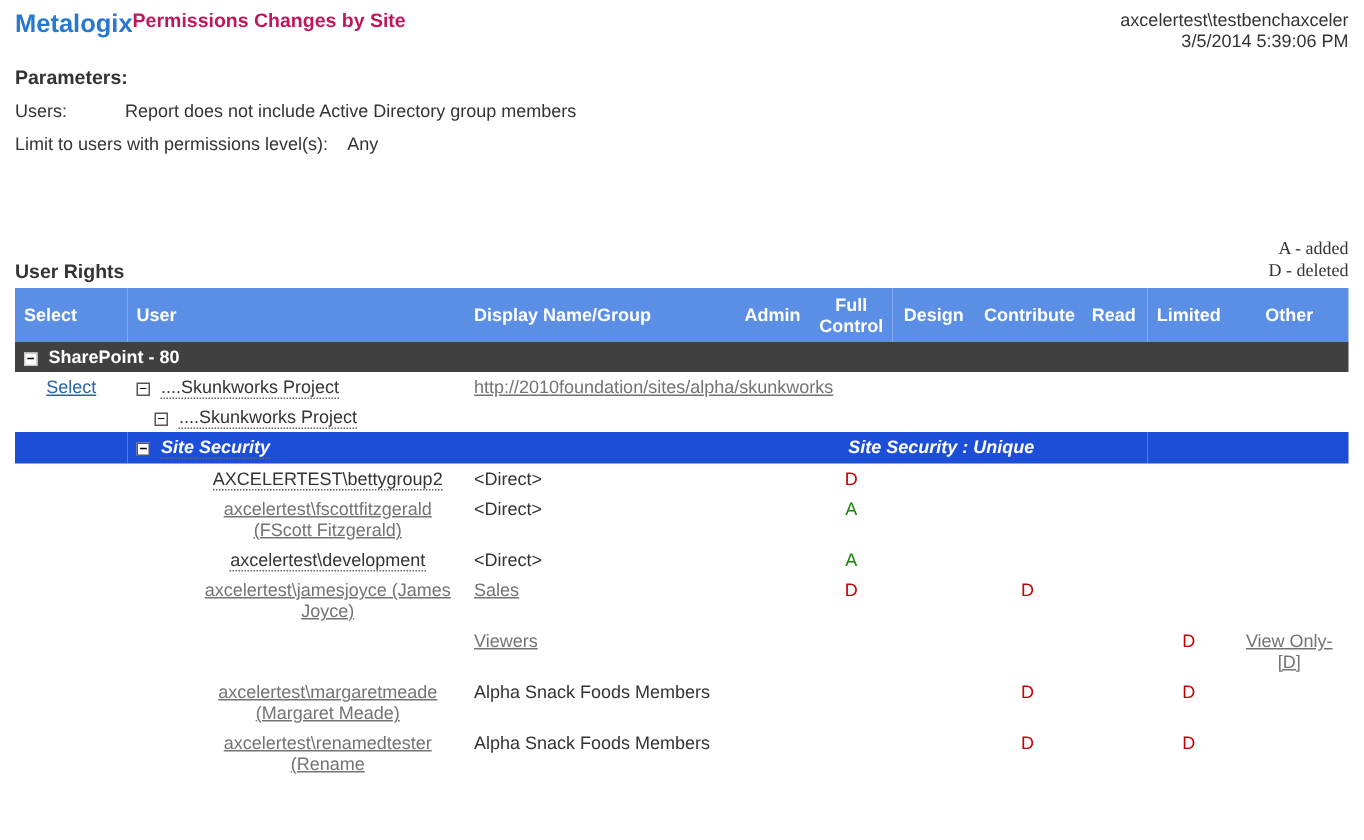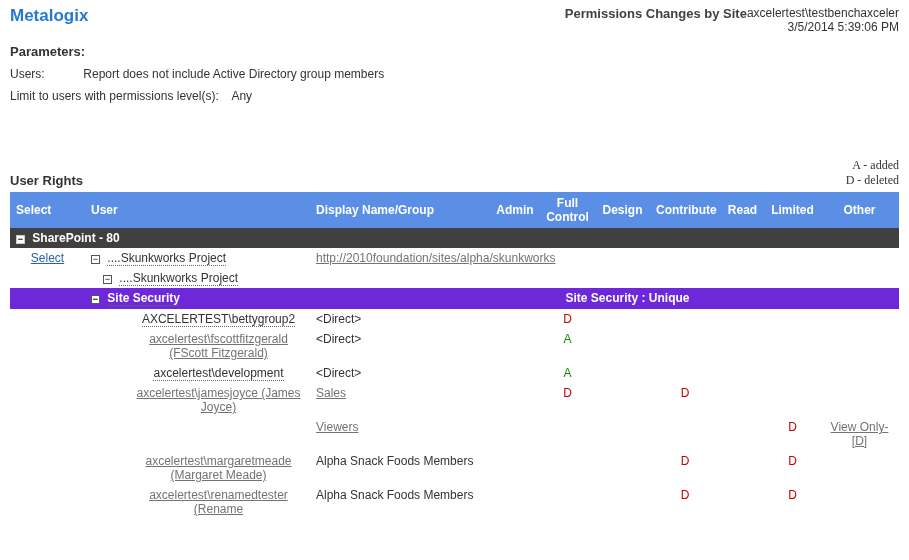--- a/index.html
+++ b/index.html
@@ -7,21 +7,21 @@
     margin: 0;
     padding: 6px 10px;
     font-family: Tahoma, Verdana, Arial, sans-serif;
     font-size: 12px;
     color: #333;
     width: 909px;
     background: #fff;
   }
   .header-row { display: flex; justify-content: space-between; align-items: flex-start; }
   .logo { color: #2779d0; font-family: Verdana, sans-serif; font-size: 17px; font-weight: bold; }
-  .report-title { font-weight: bold; font-size: 13px; color: #404040; text-align: right; flex: 1; }
+  .report-title { font-weight: bold; font-size: 13px; color: #be185d; text-align: left; flex: 1; }
   .meta { text-align: right; font-size: 12px; }
   .params-title { font-weight: bold; font-size: 13px; margin-top: 10px; }
   .param-line { margin-top: 8px; }
   .param-label { display: inline-block; width: 70px; }
   .param-level-label { display: inline-block; }
   .user-rights-title { font-weight: bold; font-size: 13px; margin-top: 70px; }
   .legend { text-align: right; font-size: 12px; margin-top:-30px; margin-bottom:4px;font-family:Liberation Serif, serif; }
   table { border-collapse: collapse; width: 100%; margin-top: 4px; table-layout: fixed;}
   th { background:#5a8fe5; color:#fff; font-weight:bold; font-size:12px; padding:4px 6px; text-align:left; }
   th.center { text-align:center; }
@@ -38,21 +38,21 @@
   tr.site-header td { background:#404040; color:#fff; font-weight:bold; padding:3px 6px; }
   td { padding:3px 6px; font-size:12px; vertical-align:top; }
   .expander { display:inline-block; width:9px; height:9px; border:1px solid #555; line-height:7px; font-size:9px; text-align:center; margin-right:4px; cursor:pointer; background:#fff; color:#000; }
   .expander.dark { border-color:#ccc; }
   a.select-link { color:#2863aa; text-decoration:underline; }
   a.hyperlink { color:#737373; text-decoration:underline; }
   .dotted-underline { border-bottom:1px dotted #666; }
   .indent1 { padding-left:18px;}
   .indent2 { padding-left:32px;}
   .user-cell { padding-left:48px;text-align:center;}
-  tr.section-bar td { background:#6d28d9; color:#fff; font-weight:bold; padding:3px 6px;}
+  tr.section-bar td { background:#1d4ed8; color:#fff; font-weight:bold; padding:3px 6px;font-style:italic;}
   tr.section-bar .left { display:inline-block; }
   tr.section-bar .mid { text-align:center; }
   .center { text-align:center; }
   .red { color:#c40000; }
   .green { color:#1a8509; }
 </style>
 </head>
 <body>
 
 <div class="header-row">

